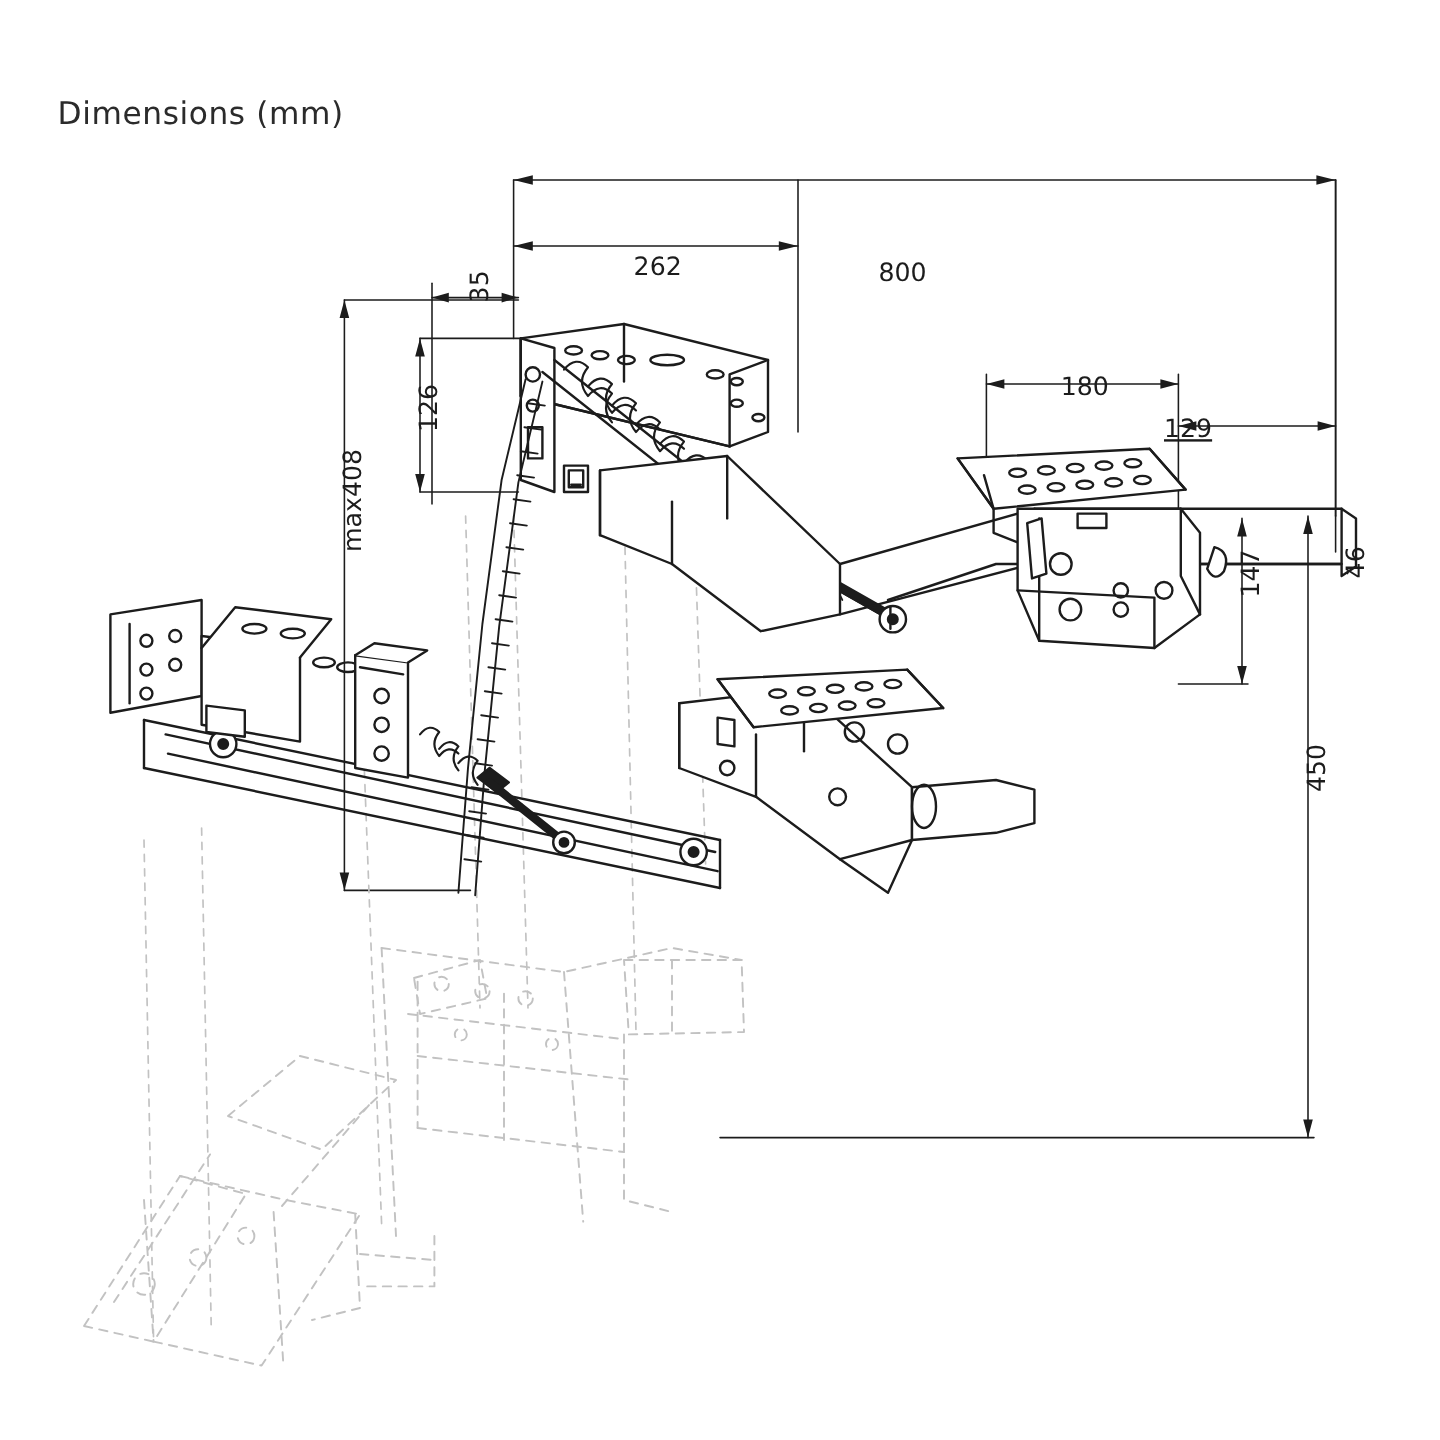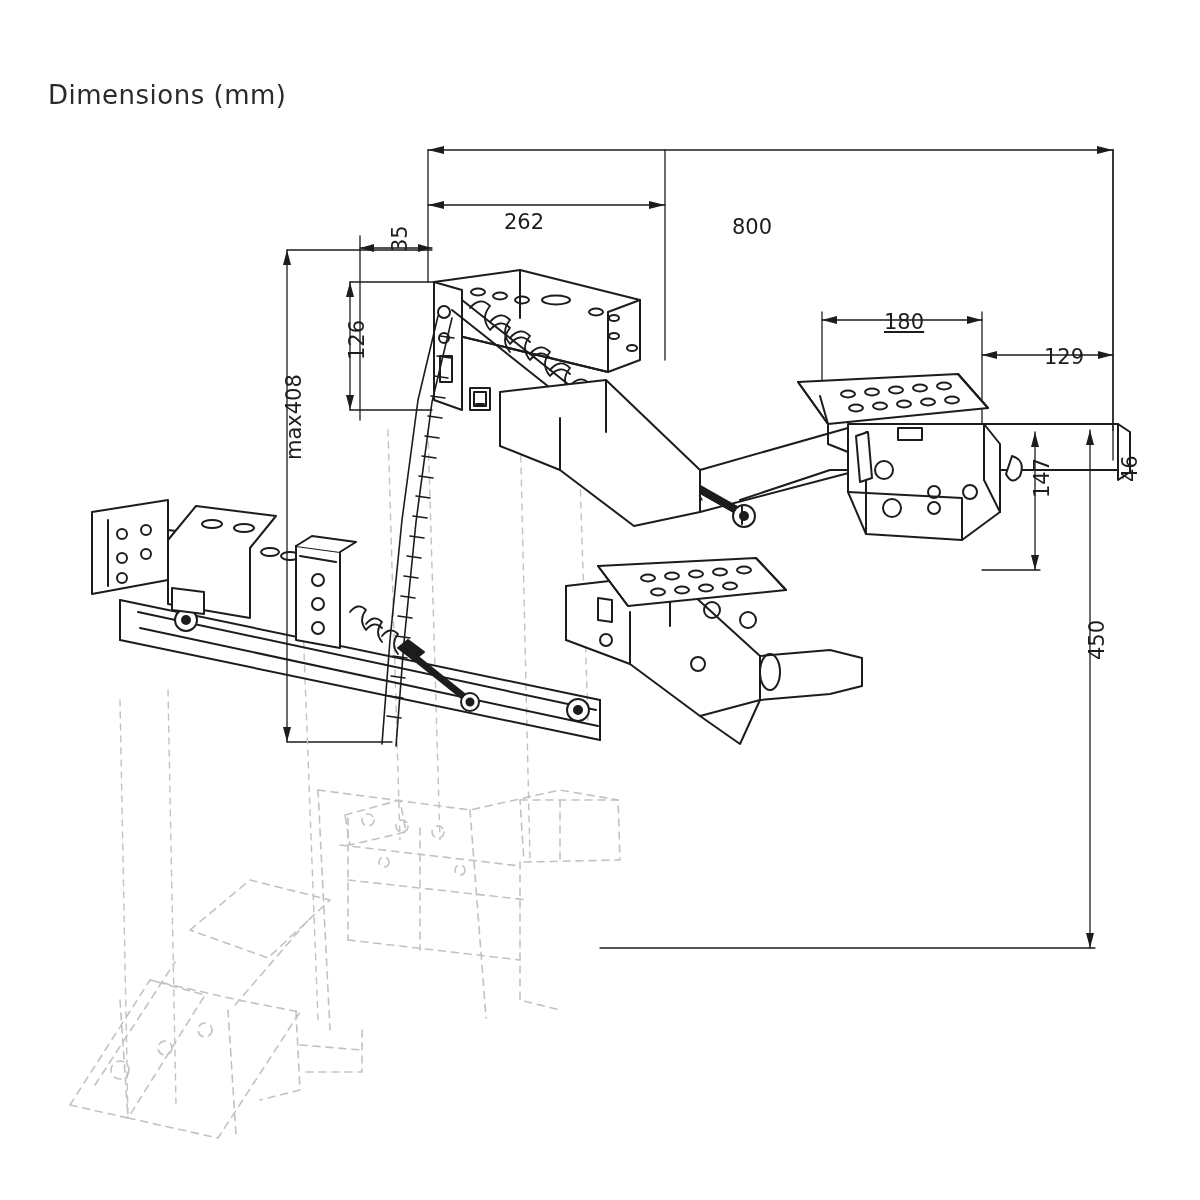--- a/index.html
+++ b/index.html
@@ -336,23 +336,23 @@
         <circle cx="748" cy="620" r="8"></circle>
 
         <path d="M760 656 L830 650 L862 658 L862 686 L830 694 L760 700 Z" fill="#ffffff"></path>
         <ellipse cx="770" cy="672" rx="10" ry="18"></ellipse>
         <path d="M700 716 L740 744 L760 700"></path>
       </g>
     </g>
   </svg>
 
   <div class="dim-label" style="left:732px; top:215px;">800</div>
-  <div class="dim-label" style="left:504px; top:210px;">262</div>
+  <div class="dim-label" style="left:528px; top:210px;">262</div>
   <div class="dim-label rot90" style="left:388px; top:252px;">35</div>
-  <div class="dim-label" style="left:884px; top:310px;text-decoration:underline;">180</div>
-  <div class="dim-label" style="left:1044px; top:345px;">129</div>
+  <div class="dim-label" style="left:884px; top:310px;">180</div>
+  <div class="dim-label" style="left:970px; top:345px;text-decoration:underline;">129</div>
   <div class="dim-label rot90" style="left:345px; top:360px;">126</div>
   <div class="dim-label rot90" style="left:282px; top:460px;">max408</div>
   <div class="dim-label rot90" style="left:1030px; top:498px;">147</div>
   <div class="dim-label rot90" style="left:1118px; top:482px;">46</div>
   <div class="dim-label rot90" style="left:1085px; top:660px;">450</div>
 
 </div>
 
 </body></html>

